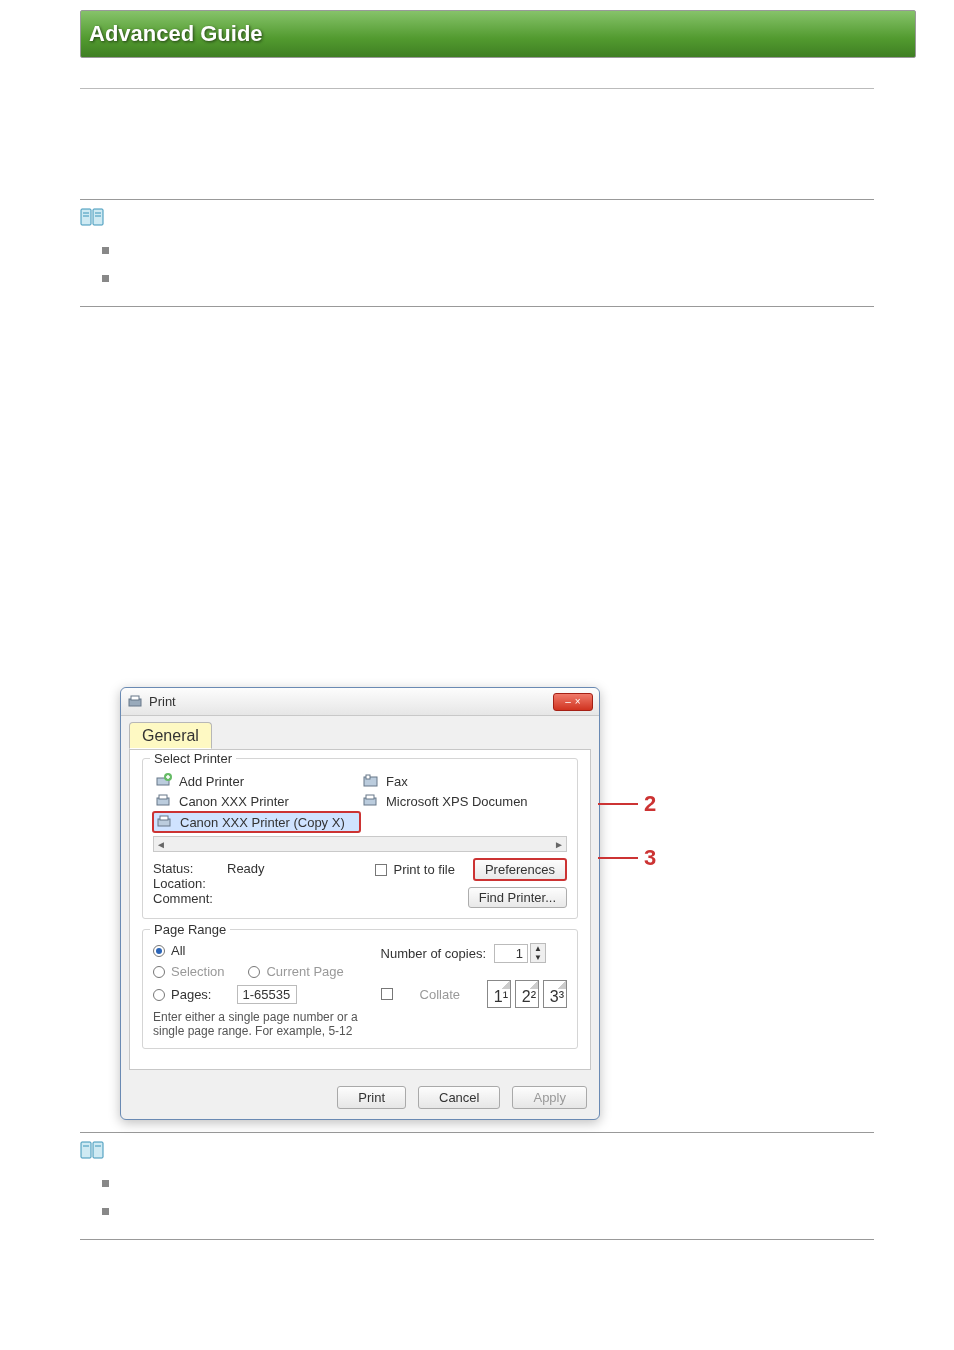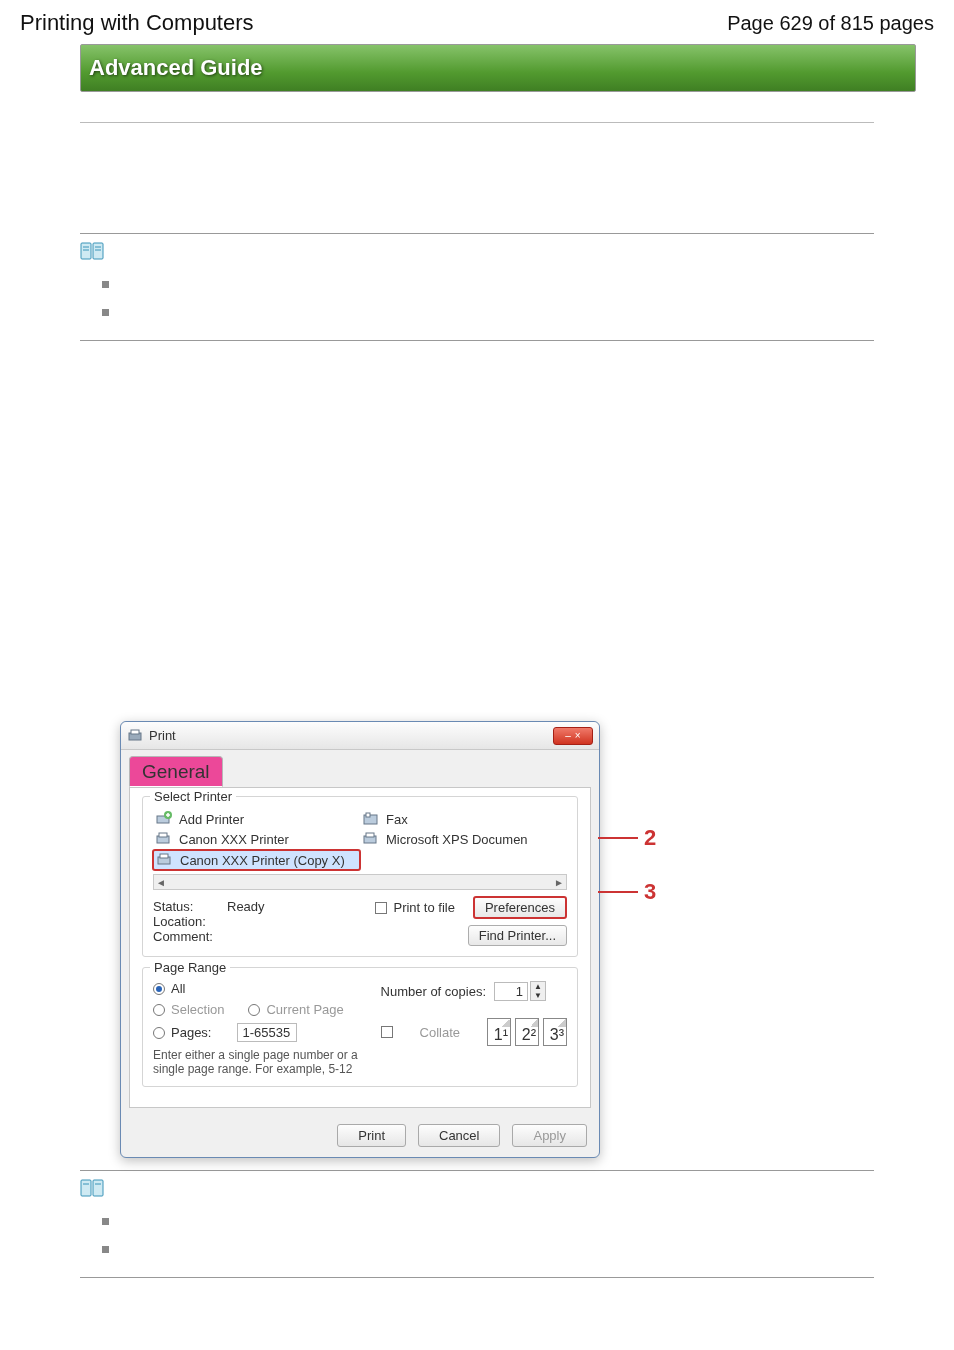--- a/index.html
+++ b/index.html
@@ -117,24 +117,24 @@
   }
   .tabstrip {
     display: flex;
     align-items: flex-end;
     padding: 6px 8px 0 8px;
     background: #f0f0f0;
   }
   .tab {
     border: 1px solid #b7b7b7;
     border-bottom: 1px solid #fff;
-    background: #ec4899;
+    background: #fef9c3;
     padding: 4px 12px 3px 12px;
     border-radius: 4px 4px 0 0;
-    font-size: 19px;
+    font-size: 16px;
   }
   .tabbody {
     background: #fff;
     border: 1px solid #c7c7c7;
     margin: 0 8px 8px 8px;
     padding: 8px 12px 10px 12px;
   }
   .group {
     border: 1px solid #d5d5d5;
     border-radius: 3px;
@@ -274,24 +274,20 @@
     margin-left: 6px;
   }
   
   .sect2 { margin: 12px 60px 0 60px; }
   .disabled-txt { color: #999; }
 </style>
 </head>
 <body>
 
 <div class="page">
-  <div class="header">
-    <div class="header-left">Printing with Computers</div>
-    <div class="header-right">Page 629 of 815 pages</div>
-  </div>
 
   <div class="banner">
     <span>Advanced Guide</span>
   </div>
 
   <div class="hr"></div>
 
   <div class="sect">
     <div class="note-box">
       <div class="note-title-row">

